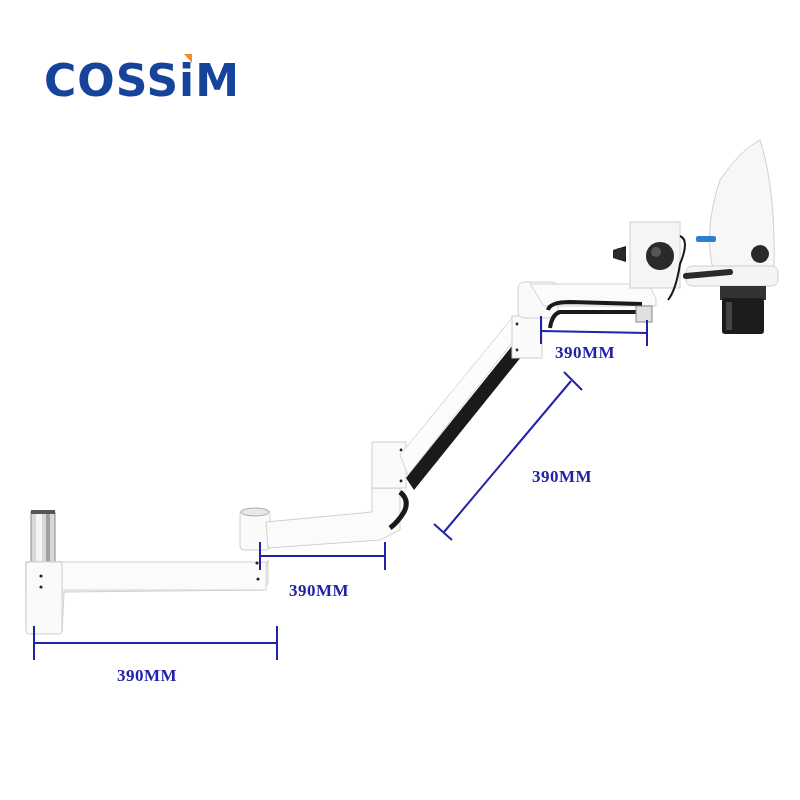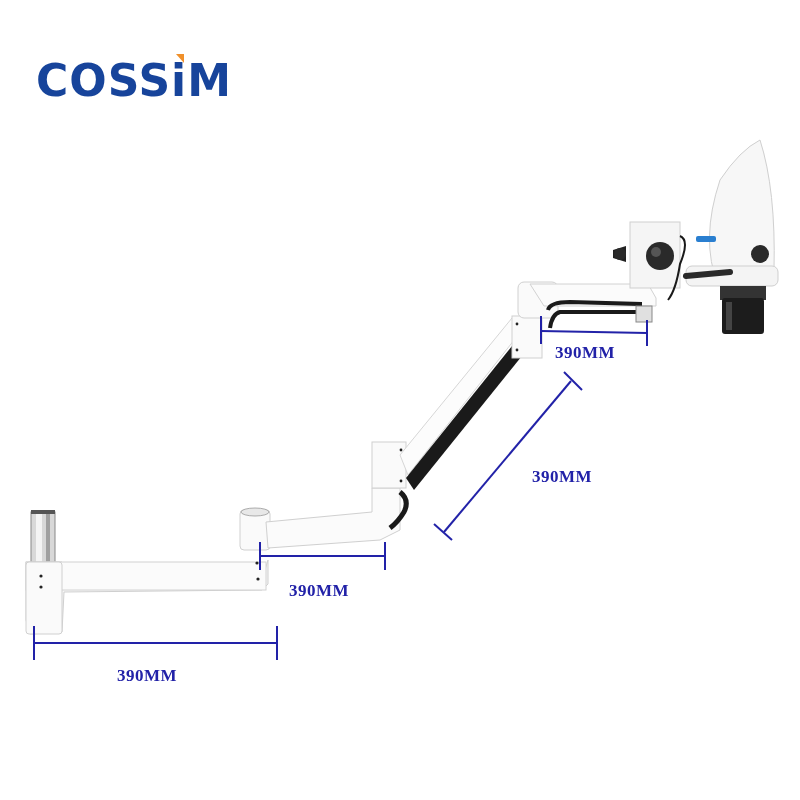--- a/index.html
+++ b/index.html
@@ -1,17 +1,17 @@
 <!DOCTYPE html>
 <html><head>
   <meta charset="utf-8">
   <style>
     html, body { margin: 0; padding: 0; background: #ffffff; }
     body { width: 800px; height: 800px; position: relative; overflow: hidden; font-family: "Liberation Sans", sans-serif; }
-    .logo { position: absolute; left: 36px; top: 58px; height: 46px; display: flex; align-items: flex-end; }
+    .logo { position: absolute; left: 44px; top: 58px; height: 46px; display: flex; align-items: flex-end; }
     .logo-text { font-family: "DejaVu Sans", sans-serif; font-weight: bold; font-size: 44px; letter-spacing: 1px; line-height: 46px; }
     .logo-accent { position: absolute; left: 140px; top: -4px; width: 0; height: 0; border-left: 8px solid transparent; border-top: 9px solid #f0902a; }
     svg.scene { position: absolute; left: 0; top: 0; }
     .dim-label { position: absolute; font-family: "Liberation Serif", serif; font-weight: bold; font-size: 17px; letter-spacing: 0.5px; text-align: center; }
   </style>
 </head>
 <body>
 
 <div class="logo">
   <span class="logo-text" style="color:#17449b;">COSSiM</span>

